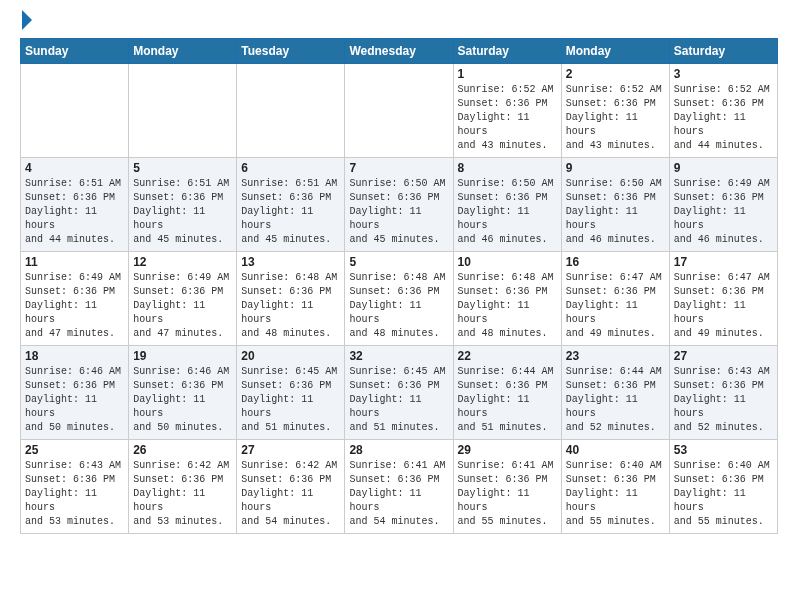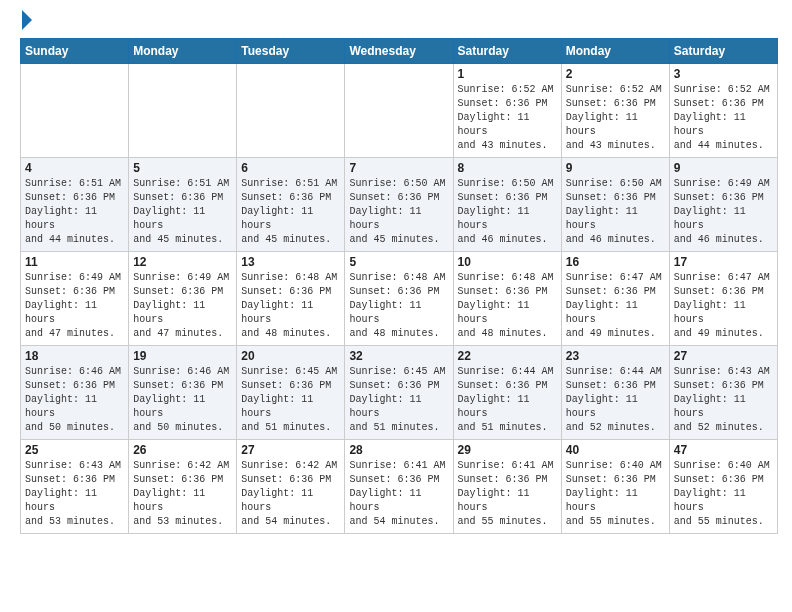--- a/index.html
+++ b/index.html
@@ -275,19 +275,19 @@
           </td>
           <td>
             <span class="day-num">29</span>
             <div class="day-info">Sunrise: 6:41 AM<br>Sunset: 6:36 PM<br>Daylight: 11 hours<br>and 55 minutes.</div>
           </td>
           <td>
             <span class="day-num">40</span>
             <div class="day-info">Sunrise: 6:40 AM<br>Sunset: 6:36 PM<br>Daylight: 11 hours<br>and 55 minutes.</div>
           </td>
           <td>
-            <span class="day-num">47</span>
+            <span class="day-num">53</span>
             <div class="day-info">Sunrise: 6:40 AM<br>Sunset: 6:36 PM<br>Daylight: 11 hours<br>and 55 minutes.</div>
           </td>
         </tr>
       </tbody>
   </table>
 </div>
 
 </body></html>

